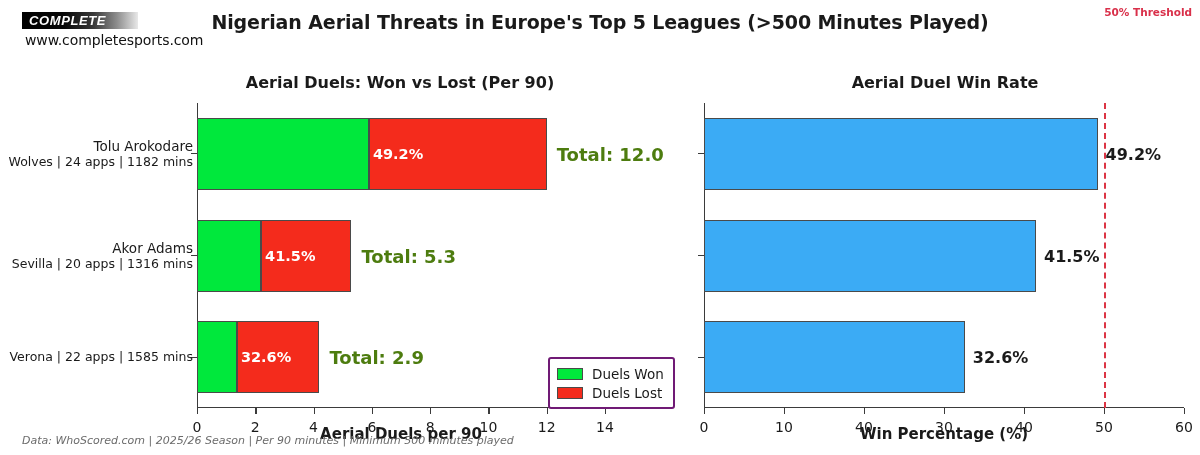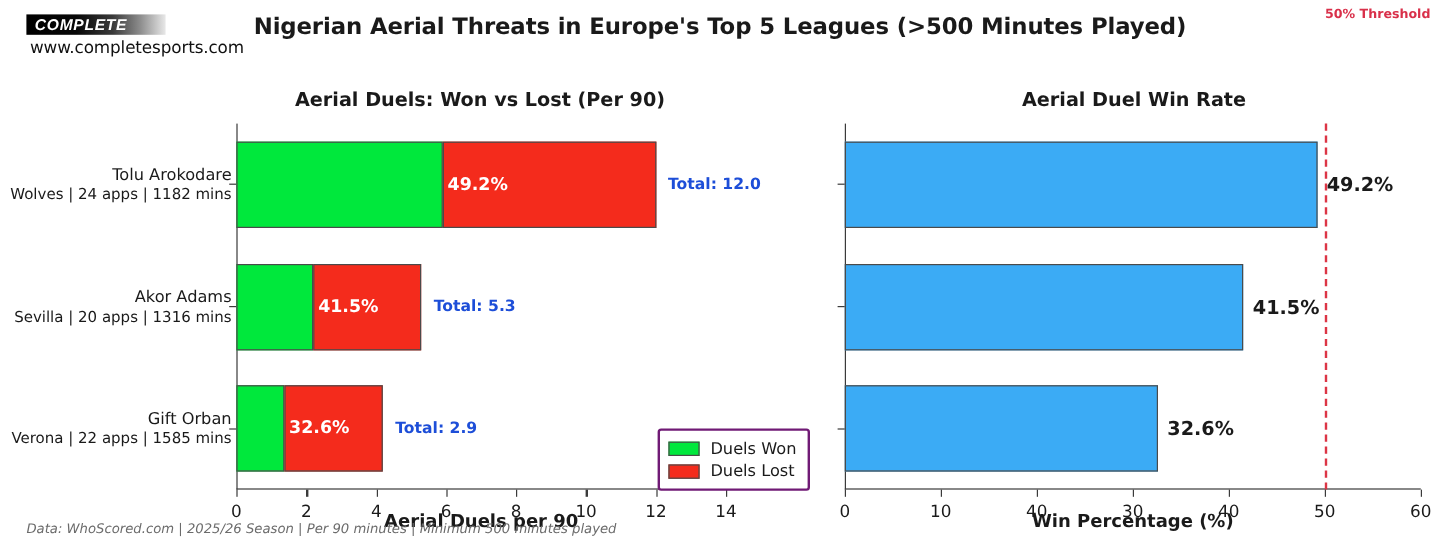--- a/index.html
+++ b/index.html
@@ -167,23 +167,23 @@
     position: absolute;
     transform: translateY(-50%);
     font-size: 14.5px;
     font-weight: bold;
     color: #ffffff;
     white-space: nowrap;
   }
   .total-label {
     position: absolute;
     transform: translateY(-50%);
-    font-size: 13px;
-    font-weight: bold;
-    color: #1d4ed8;
+    font-size: 18px;
+    font-weight: bold;
+    color: #4d7c0f;
     white-space: nowrap;
   }
   .pct-outside {
     position: absolute;
     transform: translateY(-50%);
     font-size: 16px;
     font-weight: bold;
     color: #1a1a1a;
     white-space: nowrap;
   }
@@ -353,15 +353,14 @@
 
 <div class="ycat" style="top: 153.833px;">
     <div class="ycat-name">Tolu Arokodare</div>
     <div class="ycat-meta">Wolves | 24 apps | 1182 mins</div>
   </div>
 <div class="ycat" style="top: 255.5px;">
     <div class="ycat-name">Akor Adams</div>
     <div class="ycat-meta">Sevilla | 20 apps | 1316 mins</div>
   </div>
 <div class="ycat" style="top: 357.167px;">
-    <div class="ycat-name">Gift Orban</div>
     <div class="ycat-meta">Verona | 22 apps | 1585 mins</div>
   </div>
 
 </body></html>

